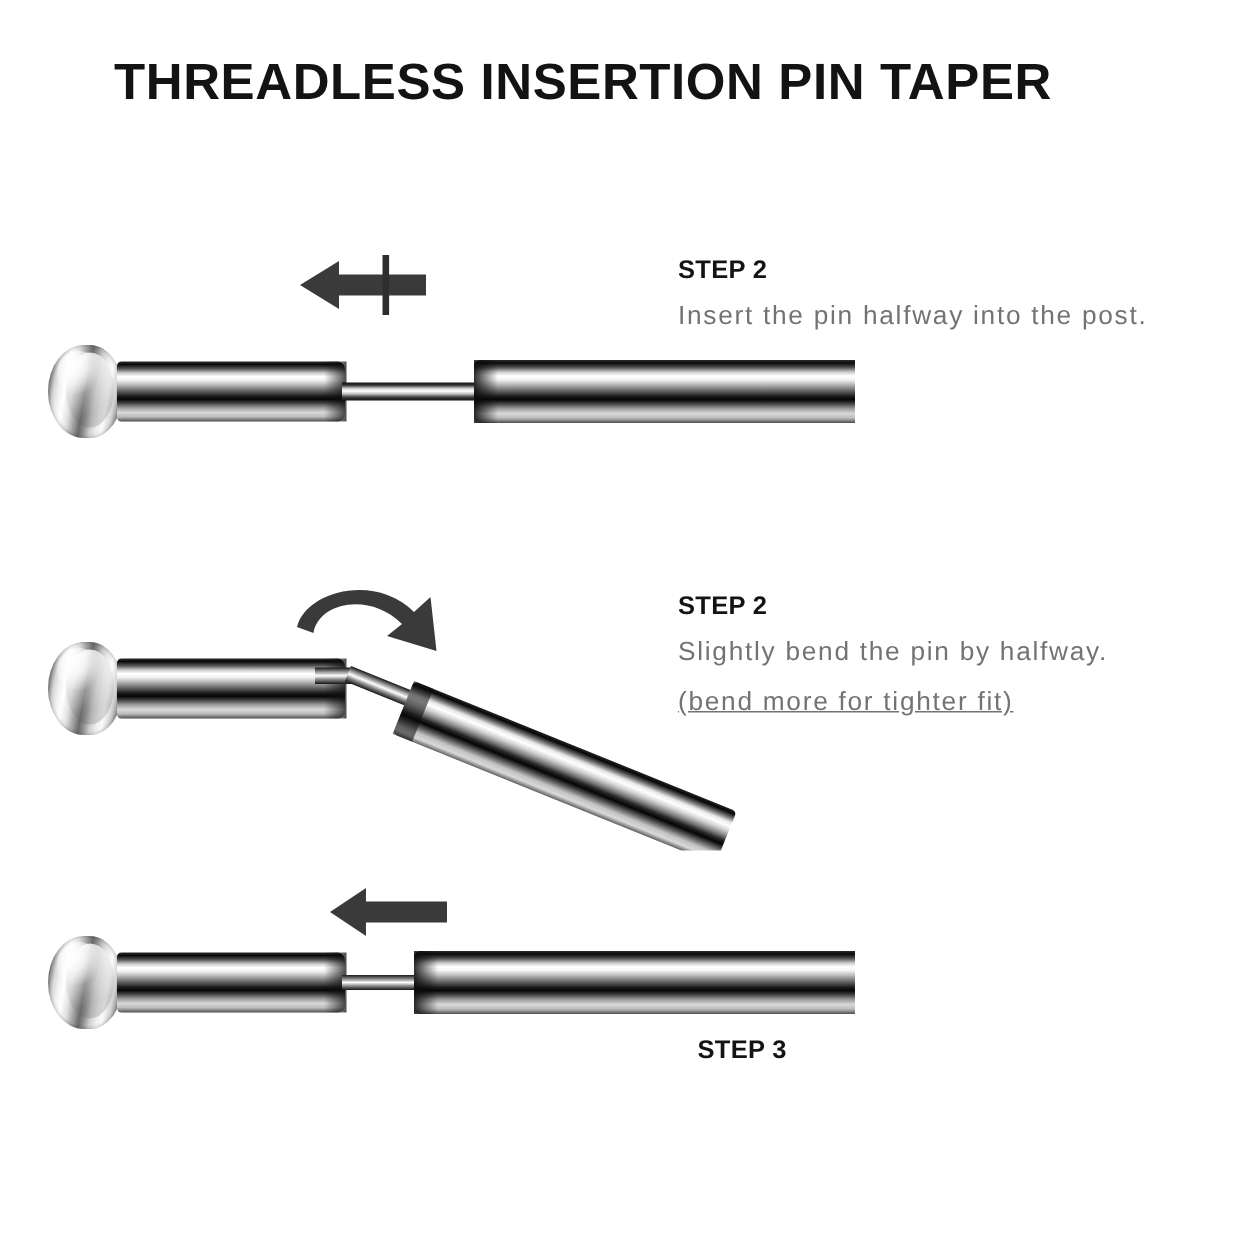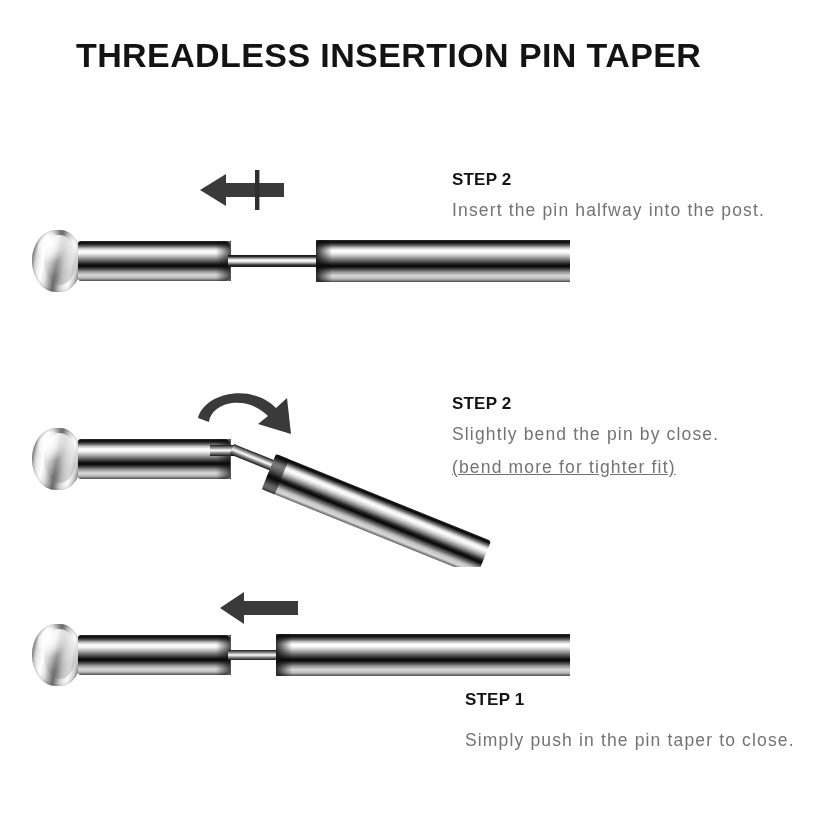--- a/index.html
+++ b/index.html
@@ -231,21 +231,21 @@
       </g>
 
       <g transform="translate(66,22) rotate(22)">
         <rect x="0" y="0" width="232" height="38" rx="3" fill="url(#g2tube)"></rect>
         <rect x="0" y="0" width="14" height="38" fill="#0d0d0d" opacity="0.55"></rect>
       </g>
     </svg>
   </div>
 
   <div class="step-label" style="left:452px; top:394px;">STEP 2</div>
-  <div class="step-body" style="left:452px; top:424px;">Slightly bend the pin by close.</div>
+  <div class="step-body" style="left:452px; top:424px;">Slightly bend the pin by halfway.</div>
   <div class="step-body" style="left:452px; top:457px;text-decoration:underline;">(bend more for tighter fit)</div>
 
   <div class="arrow-wrap" style="left:218px; top:588px;">
     <svg width="84" height="40" viewBox="0 0 84 40">
       <path d="M2 20 L26 4 L26 13 L80 13 L80 27 L26 27 L26 36 Z" fill="#3a3a3a"></path>
     </svg>
   </div>
 
   <div class="bar" style="left:24px; top:616px; width:530px; height:80px;">
 
@@ -255,16 +255,15 @@
 
     <div class="tube" style="left:54px; top:19px; width:152px; height:40px; border-radius:3px 5px 5px 3px;"></div>
     <div class="tube-cap-r" style="left:192px; top:19px; width:15px; height:40px;"></div>
 
     <div class="pin-thin" style="left:204px; top:34px; width:54px; height:10px;"></div>
 
     <div class="tube" style="left:252px; top:18px; width:294px; height:42px; border-radius:4px 0 0 4px;"></div>
     <div class="tube-cap-l" style="left:252px; top:18px; width:16px; height:42px;"></div>
   </div>
 
-  <div class="step-label" style="left:465px; top:690px;">STEP 1</div>
-  <div class="step-body" style="left:465px; top:730px;">Simply push in the pin taper to close.</div>
+  <div class="step-label" style="left:465px; top:690px;">STEP 3</div>
 
 </div>
 
 </body></html>

